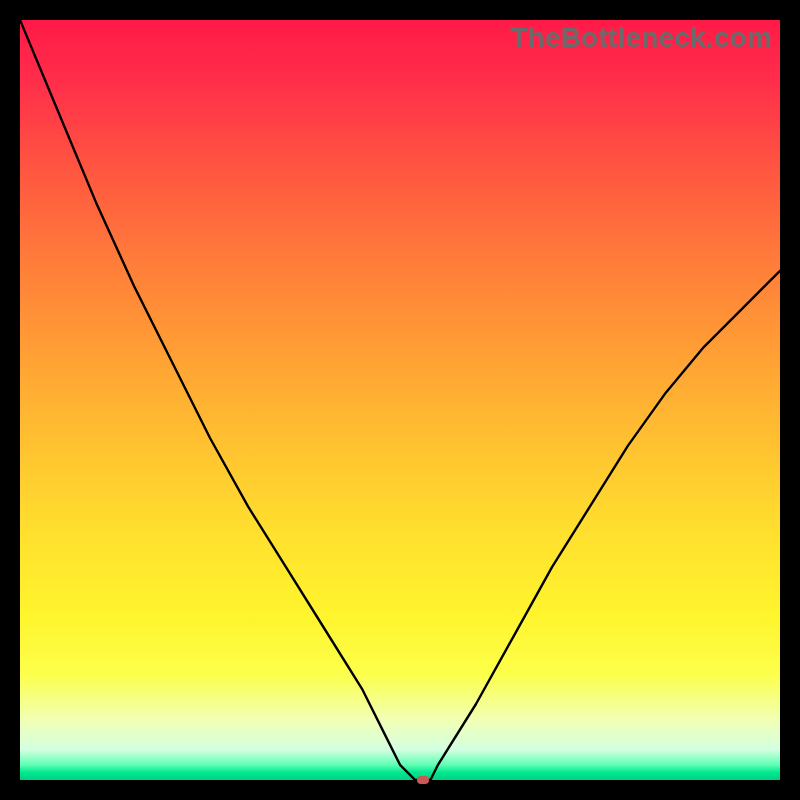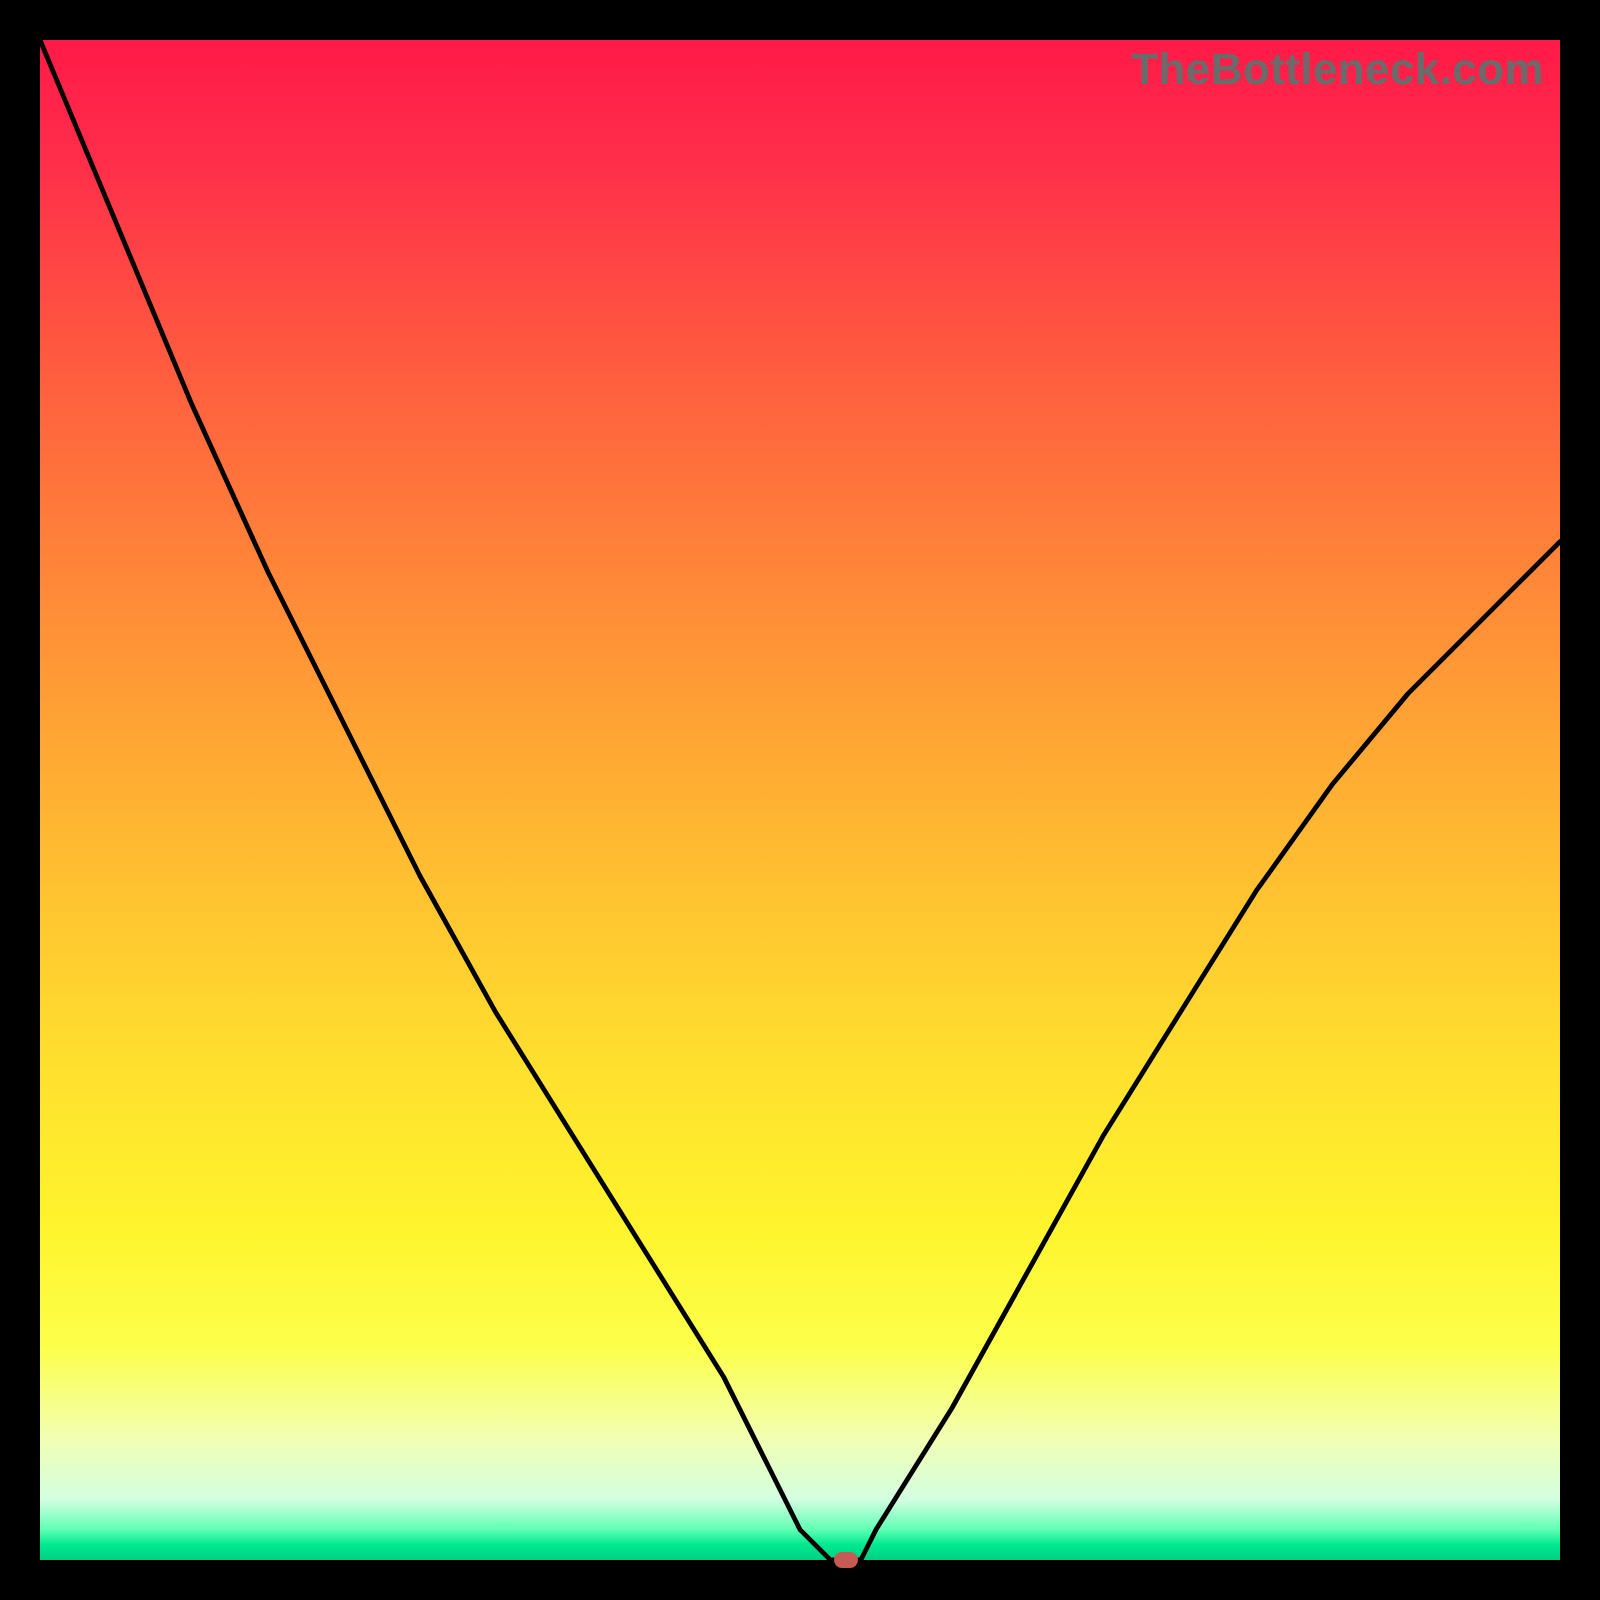--- a/index.html
+++ b/index.html
@@ -44,21 +44,21 @@
     left: 0;
     top: 0;
     width: 760px;
     height: 760px;
   }
   .watermark {
     position: absolute;
     top: 2px;
     right: 8px;
     font-family: Arial, Helvetica, sans-serif;
-    font-size: 22px;
+    font-size: 28px;
     font-weight: 600;
     color: #6b6b6b;
     letter-spacing: 0.2px;
     user-select: none;
   }
   .min-marker {
     position: absolute;
     width: 12px;
     height: 8px;
     border-radius: 4px;

